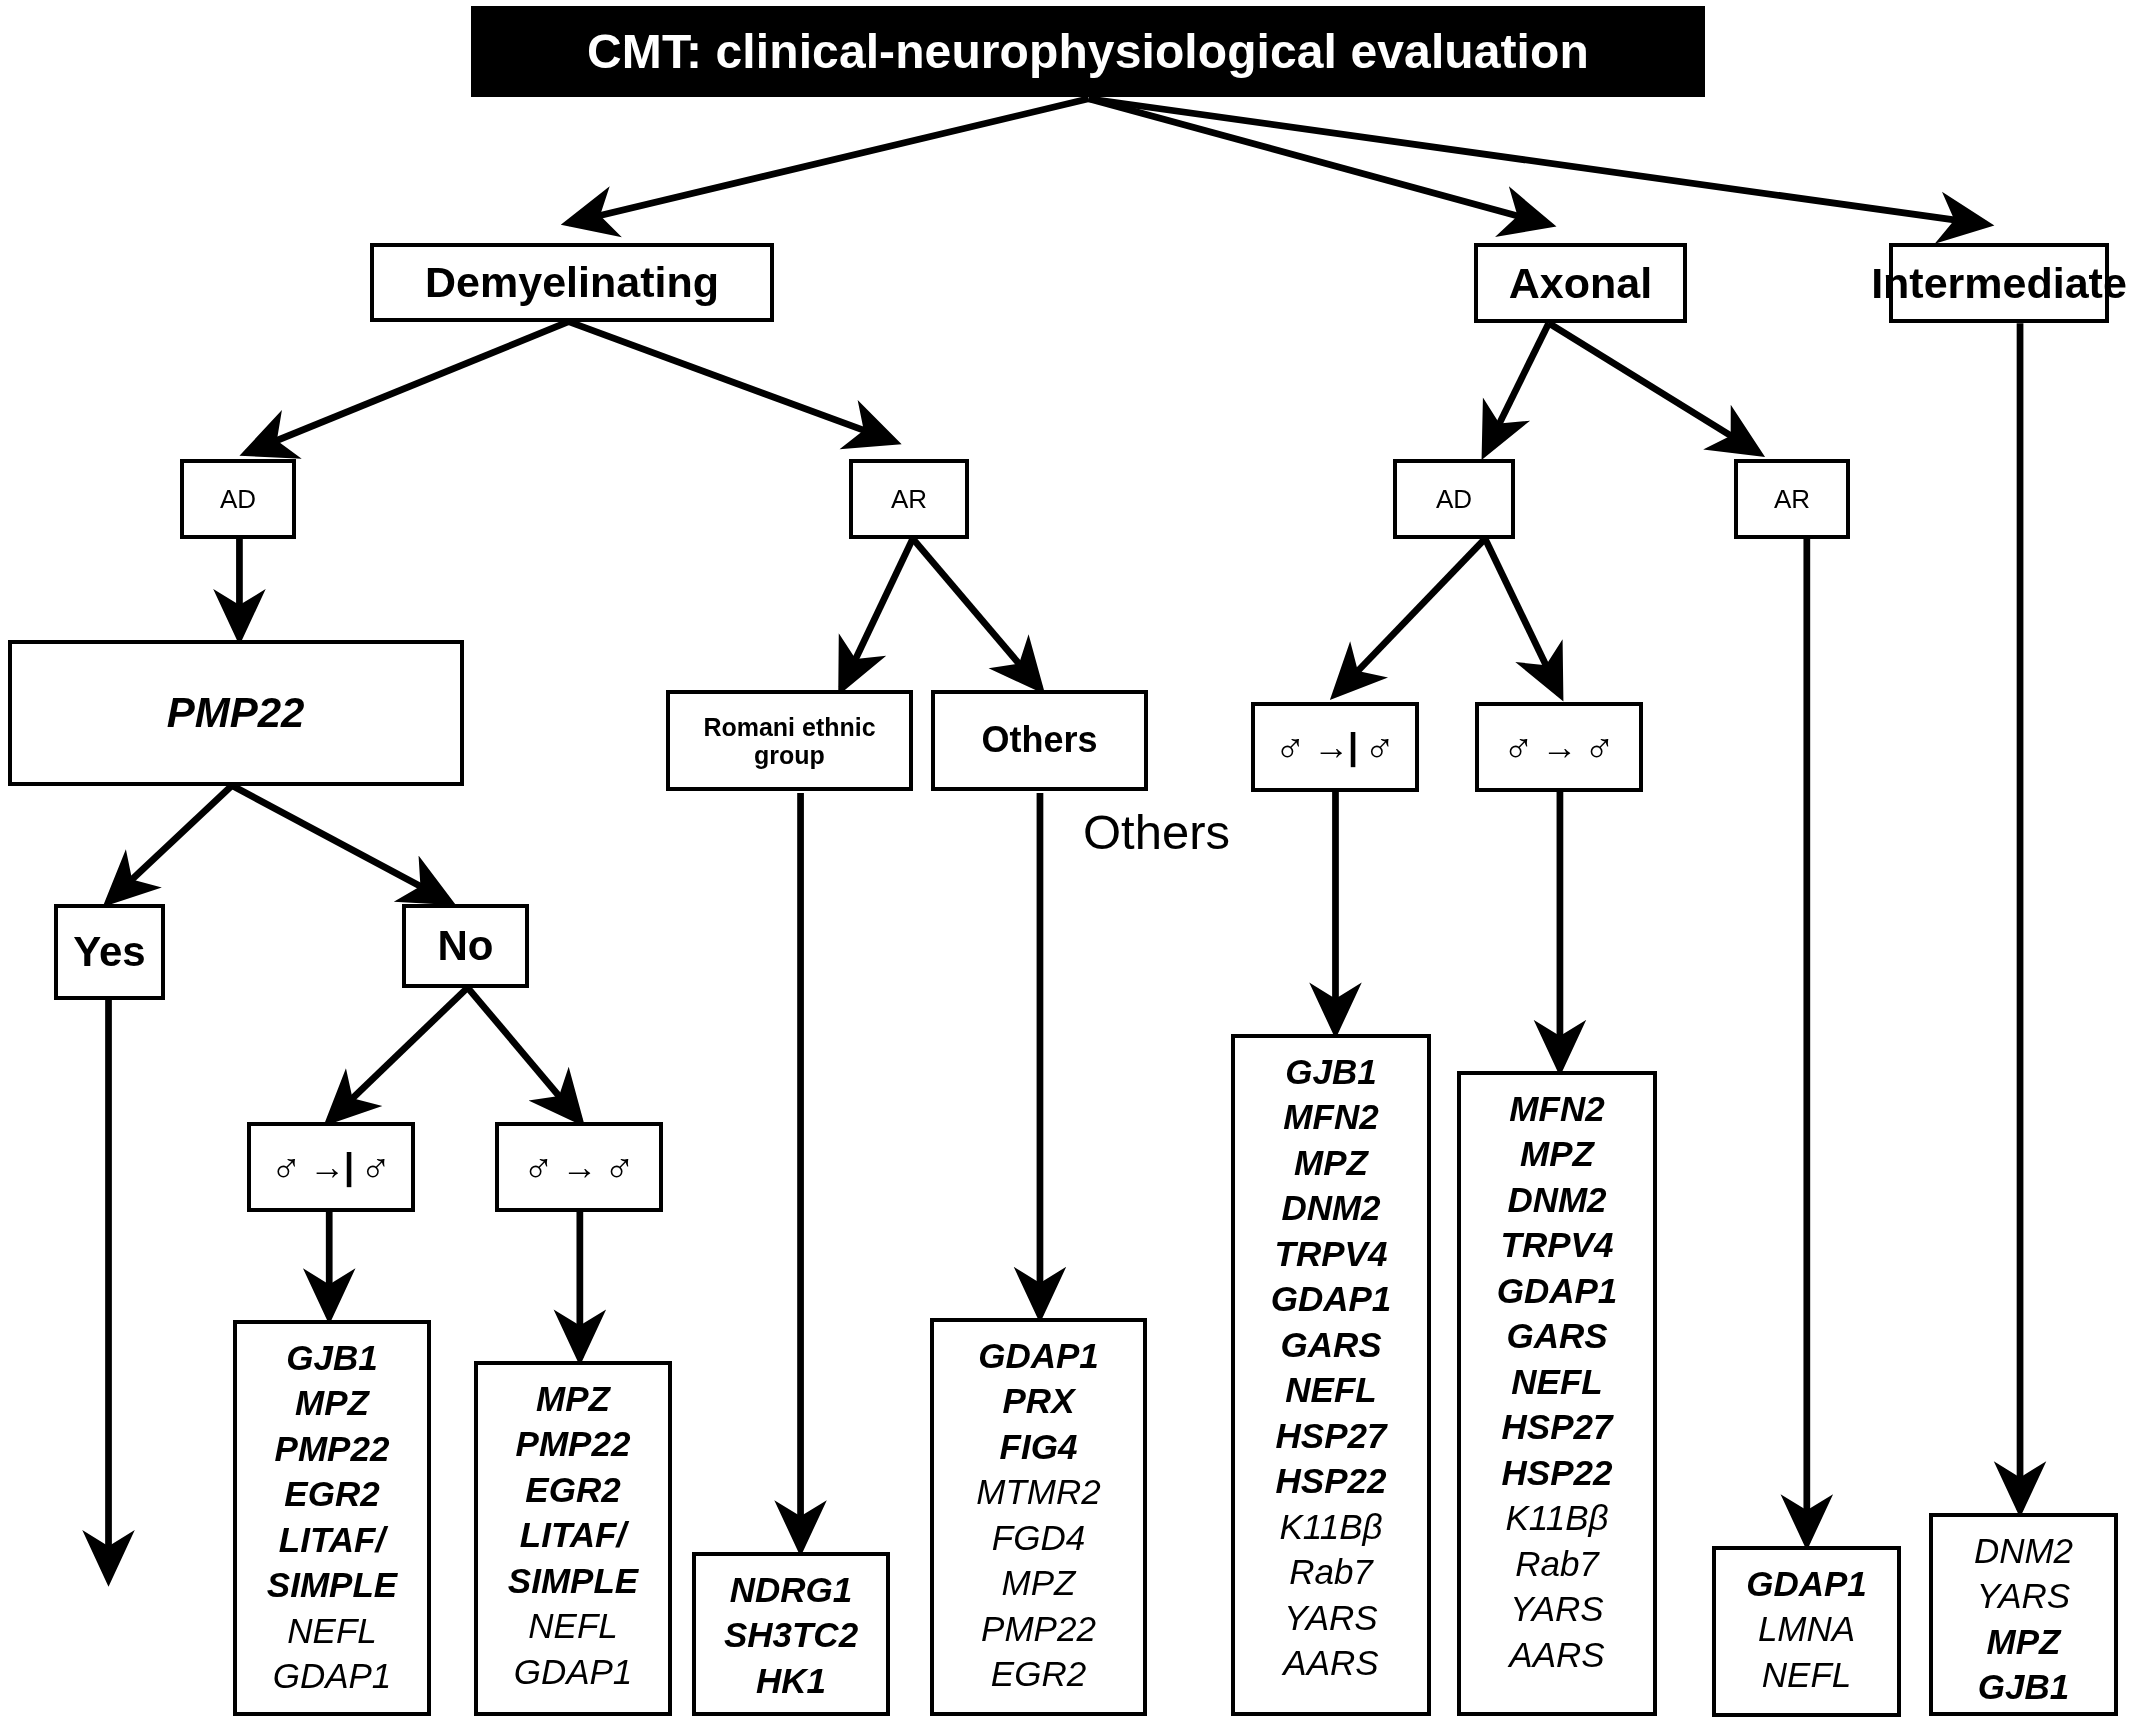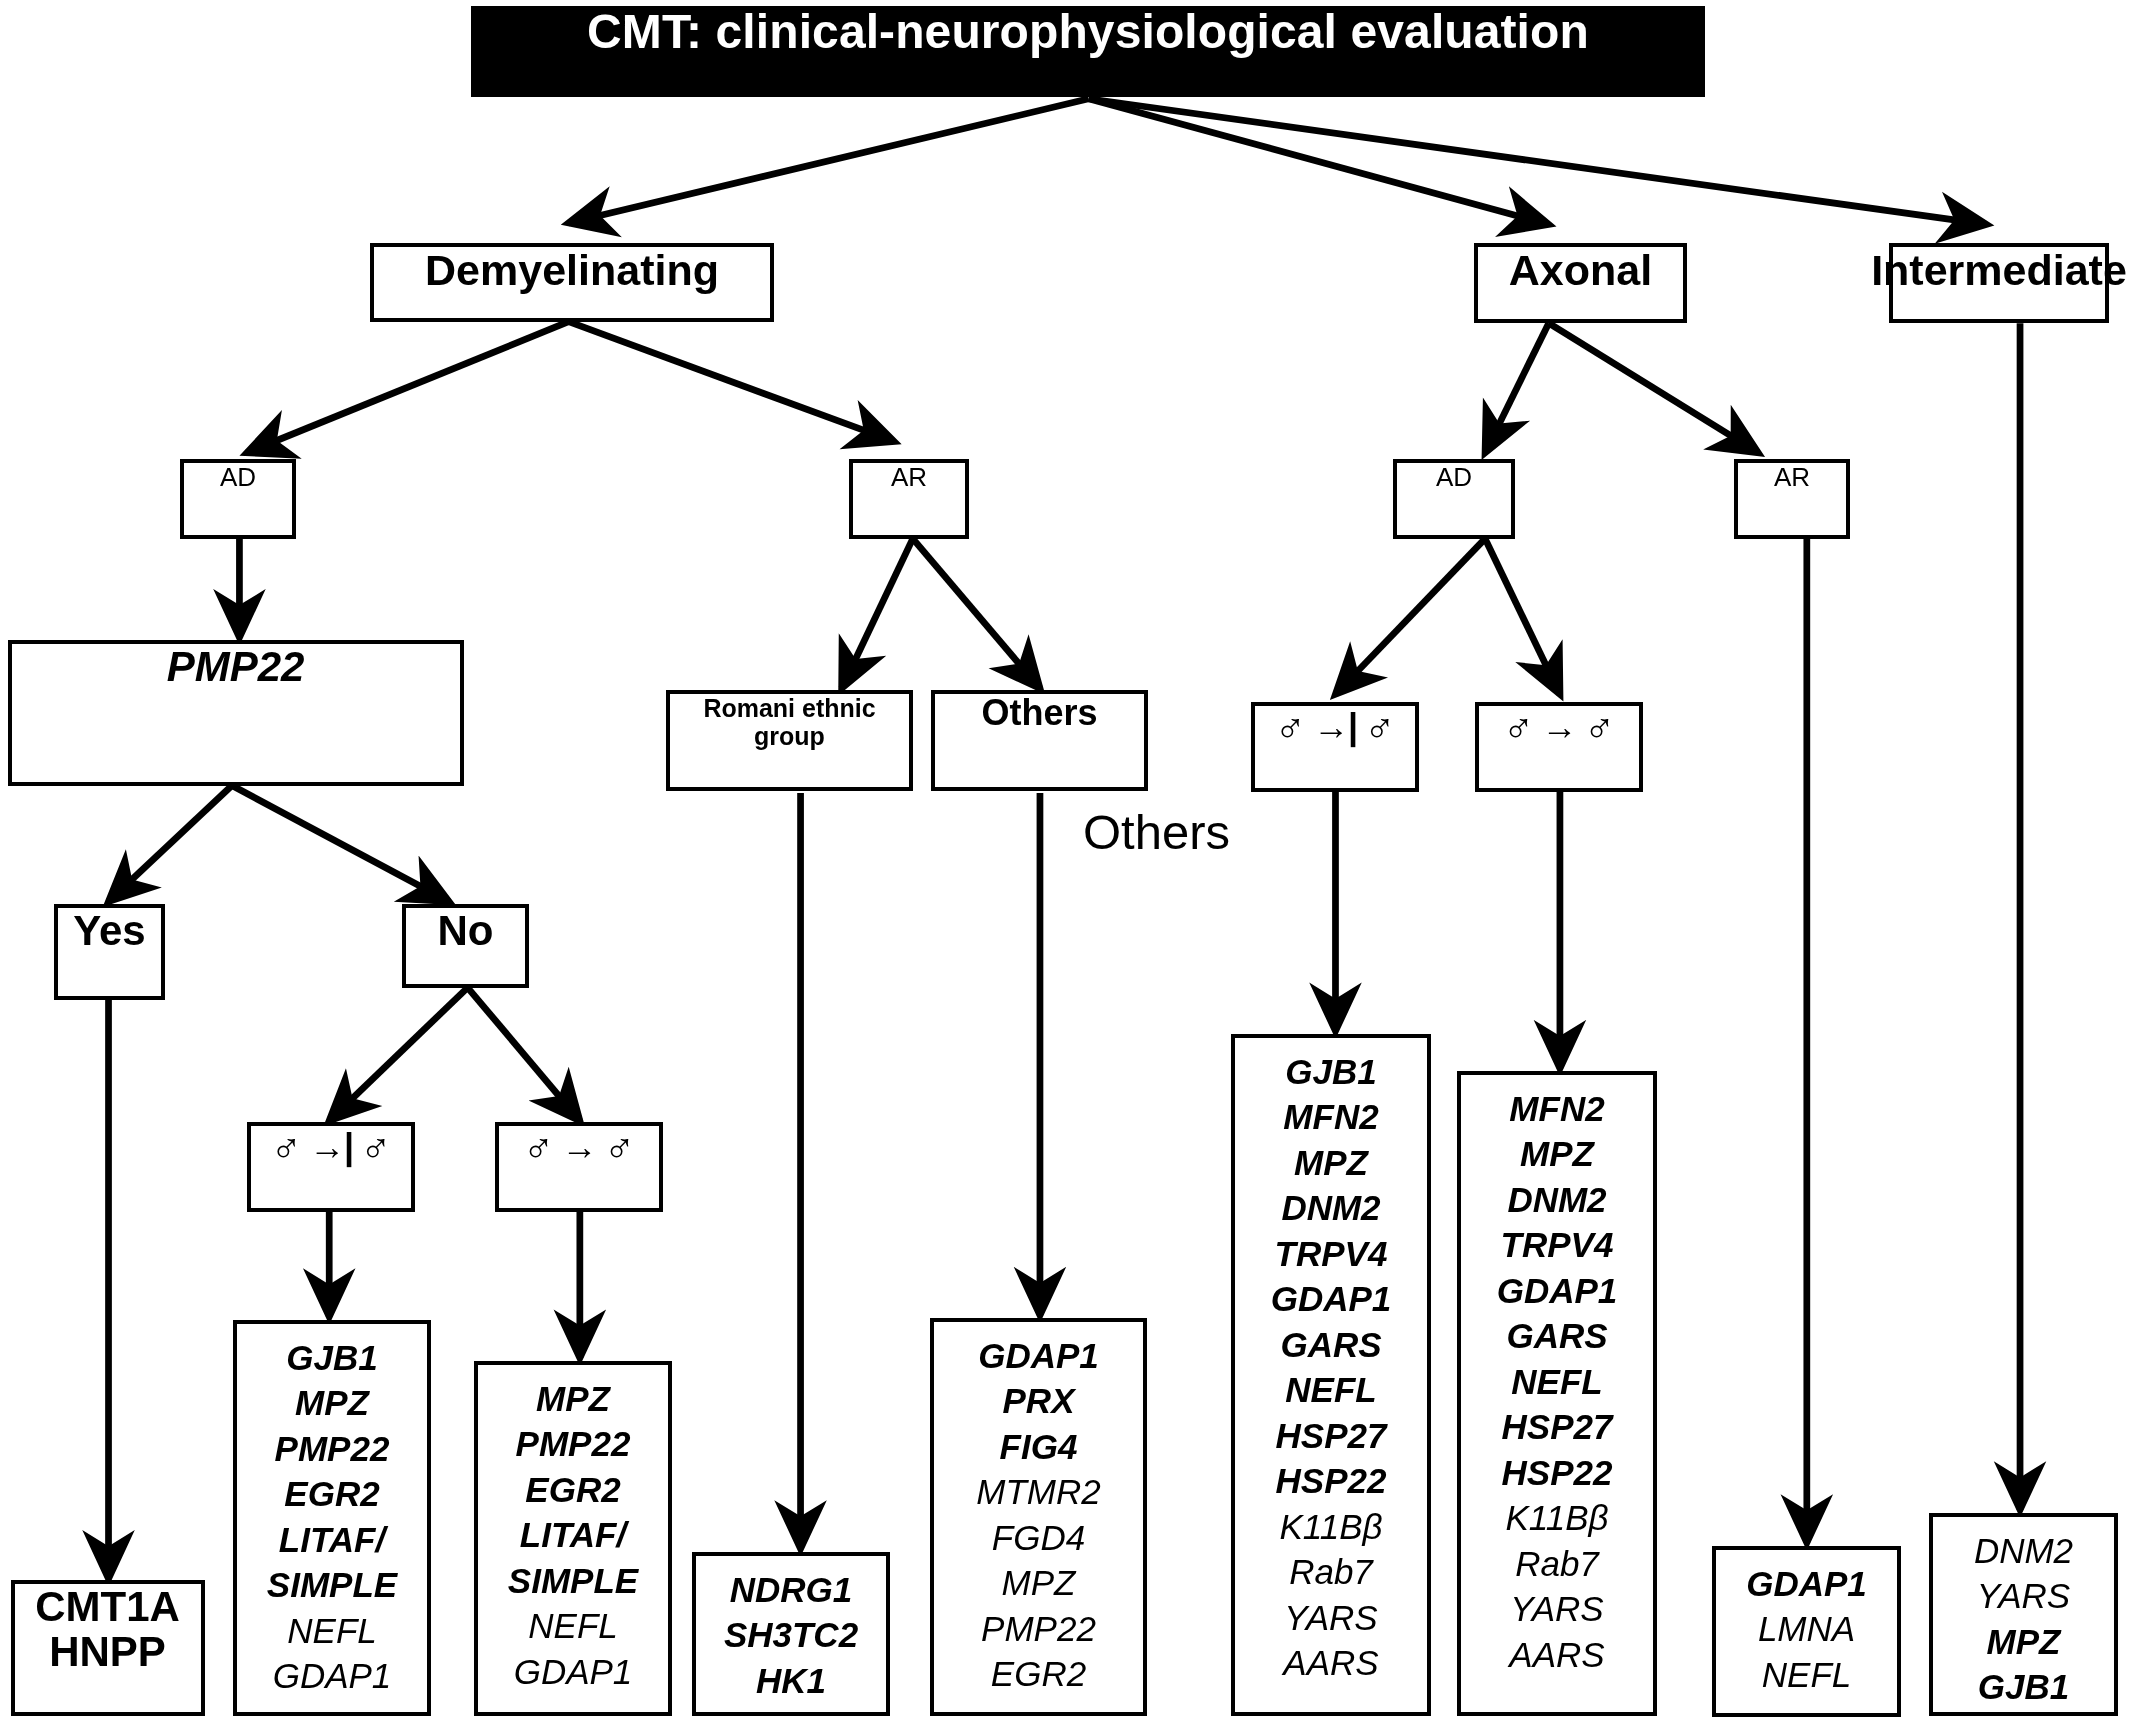--- a/index.html
+++ b/index.html
@@ -1,21 +1,21 @@
 <!DOCTYPE html>
 <html style="font-size:12px"><head>
 <meta charset="utf-8">
 <style>
   html,body{margin:0;padding:0;background:#fff;}
   body{font-family:"Liberation Sans","DejaVu Sans",sans-serif;}
   #root{position:relative;width:2151px;height:1720px;background:#fff;overflow:hidden;}
   #wires{position:absolute;left:0;top:0;width:2151px;height:1720px;pointer-events:none;}
 
   .node{position:absolute;box-sizing:border-box;background:#fff;border:4.5px solid #000;
-        display:flex;flex-direction:column;align-items:center;
+        display:flex;flex-direction:column;align-items:center;justify-content:center;
         text-align:center;color:#000;line-height:1.08;}
   .node.title{background:#000;border:none;color:#fff;font-weight:bold;font-size:48px;
         letter-spacing:0.1px;}
   .node.cat{font-weight:bold;font-size:43px;}
   .node.inh{font-weight:normal;font-size:26px;}
   .node.small{font-weight:bold;font-size:25px;line-height:1.12;}
   .node.big{font-weight:bold;font-size:42px;}
   .node.genes{justify-content:flex-start;padding:10.5px 7.5px 7.5px;font-size:35px;}
   .node.sym{border-width:4.5px;}
   .plain{position:absolute;font-size:49px;color:#000;white-space:nowrap;}
@@ -168,24 +168,20 @@
   </div>
 
   <div class="node sym" style="left:1475px;top:702px;width:168px;height:90px;">
     <div class="symrow">
       <span class="mars">♂</span>
       <span class="arrw">→</span>
       <span class="mars">♂</span>
     </div>
   </div>
 
-  <div class="node cmt1a" style="left:10.5px;top:1580px;width:194px;height:136px;">
-    <span>CMT1A</span>
-    <span>HNPP</span>
-  </div>
 
   <div class="node genes" style="left:233px;top:1320px;width:198px;height:396px;">
       <span class="gline b">GJB1</span>
       <span class="gline b">MPZ</span>
       <span class="gline b">PMP22</span>
       <span class="gline b">EGR2</span>
       <span class="gline b">LITAF/</span>
       <span class="gline b">SIMPLE</span>
       <span class="gline n">NEFL</span>
       <span class="gline n">GDAP1</span>

